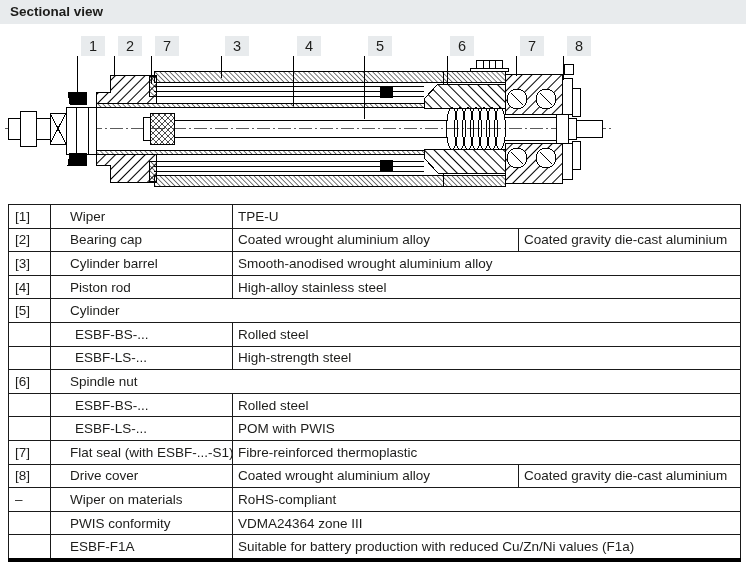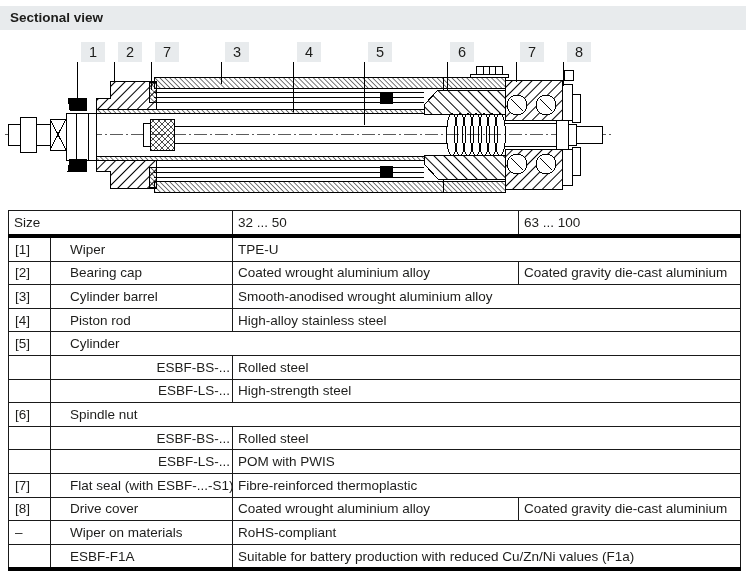--- a/index.html
+++ b/index.html
@@ -2,21 +2,21 @@
 <html><head>
 <meta charset="utf-8">
 <style>
   html,body{margin:0;padding:0;}
   body{
     width:746px;height:583px;background:#fff;position:relative;overflow:hidden;
     font-family:"Liberation Sans",sans-serif;color:#1d1d1b;
   }
   
   .header-bar{
-    margin-top:6px;height:24px;background:#e8ebed;
+    margin-top:0;height:24px;background:#e8ebed;
     line-height:24px;padding-left:10px;
     font-size:13.5px;font-weight:bold;color:#1d1d1b;
   }
   
   .figure{position:relative;height:180px;}
   .figure svg{display:block;width:746px;height:180px;}
   .callout{
     position:absolute;top:12px;width:24px;height:20px;
     background:#e8ebed;color:#1d1d1b;
     font-size:14.5px;line-height:20px;text-align:center;
@@ -28,21 +28,21 @@
     font-size:13.5px;color:#1d1d1b;
   }
   .specs th,.specs td{
     border:1px solid #1a1a1a;height:22.6px;
     padding:0 2px 0 5px;text-align:left;font-weight:normal;
     overflow:hidden;white-space:nowrap;vertical-align:middle;
   }
   .specs th{border-bottom:4px solid #000;height:23px;}
   td.num{padding-left:6px;}
   td.lbl{padding-left:19px;}
-  td.sub{padding-left:24px;text-align:right;}
+  td.sub{padding-left:24px;}
   .no-r{border-right:hidden;}
   .no-b{border-bottom:hidden;}
   .thick-b{border-bottom:4px solid #000 !important;}
 </style>
 </head>
 <body>
 
 <div class="header-bar">
   <span>Sectional view</span>
 </div>
@@ -187,25 +187,20 @@
 </div>
 
 <table class="specs">
   <colgroup>
     <col style="width:42px">
       <col style="width:182px">
       <col style="width:286px">
       <col style="width:222px">
   </colgroup>
   <tbody>
-      <tr>
-    <th colspan="2">Size</th>
-    <th>32 ... 50</th>
-    <th>63 ... 100</th>
-  </tr>
 
   <tr>
     <td class="num no-r">[1]</td>
     <td class="lbl">Wiper</td>
     <td colspan="2">TPE-U</td>
   </tr>
 
   <tr>
     <td class="num no-r">[2]</td>
     <td class="lbl">Bearing cap</td>
@@ -271,20 +266,25 @@
     <td>Coated wrought aluminium alloy</td>
     <td>Coated gravity die-cast aluminium</td>
   </tr>
 
   <tr>
     <td class="num no-b">–</td>
     <td class="lbl">Wiper on materials</td>
     <td colspan="2">RoHS-compliant</td>
   </tr>
 
+  <tr>
+    <td class="num no-b"></td>
+    <td class="lbl">PWIS conformity</td>
+    <td colspan="2">VDMA24364 zone III</td>
+  </tr>
 
   <tr>
     <td class="num thick-b"></td>
     <td class="lbl thick-b">ESBF-F1A</td>
     <td colspan="2" class="thick-b">Suitable for battery production with reduced Cu/Zn/Ni values (F1a)</td>
   </tr>
 </tbody>
   </table>
 
 </body></html>

